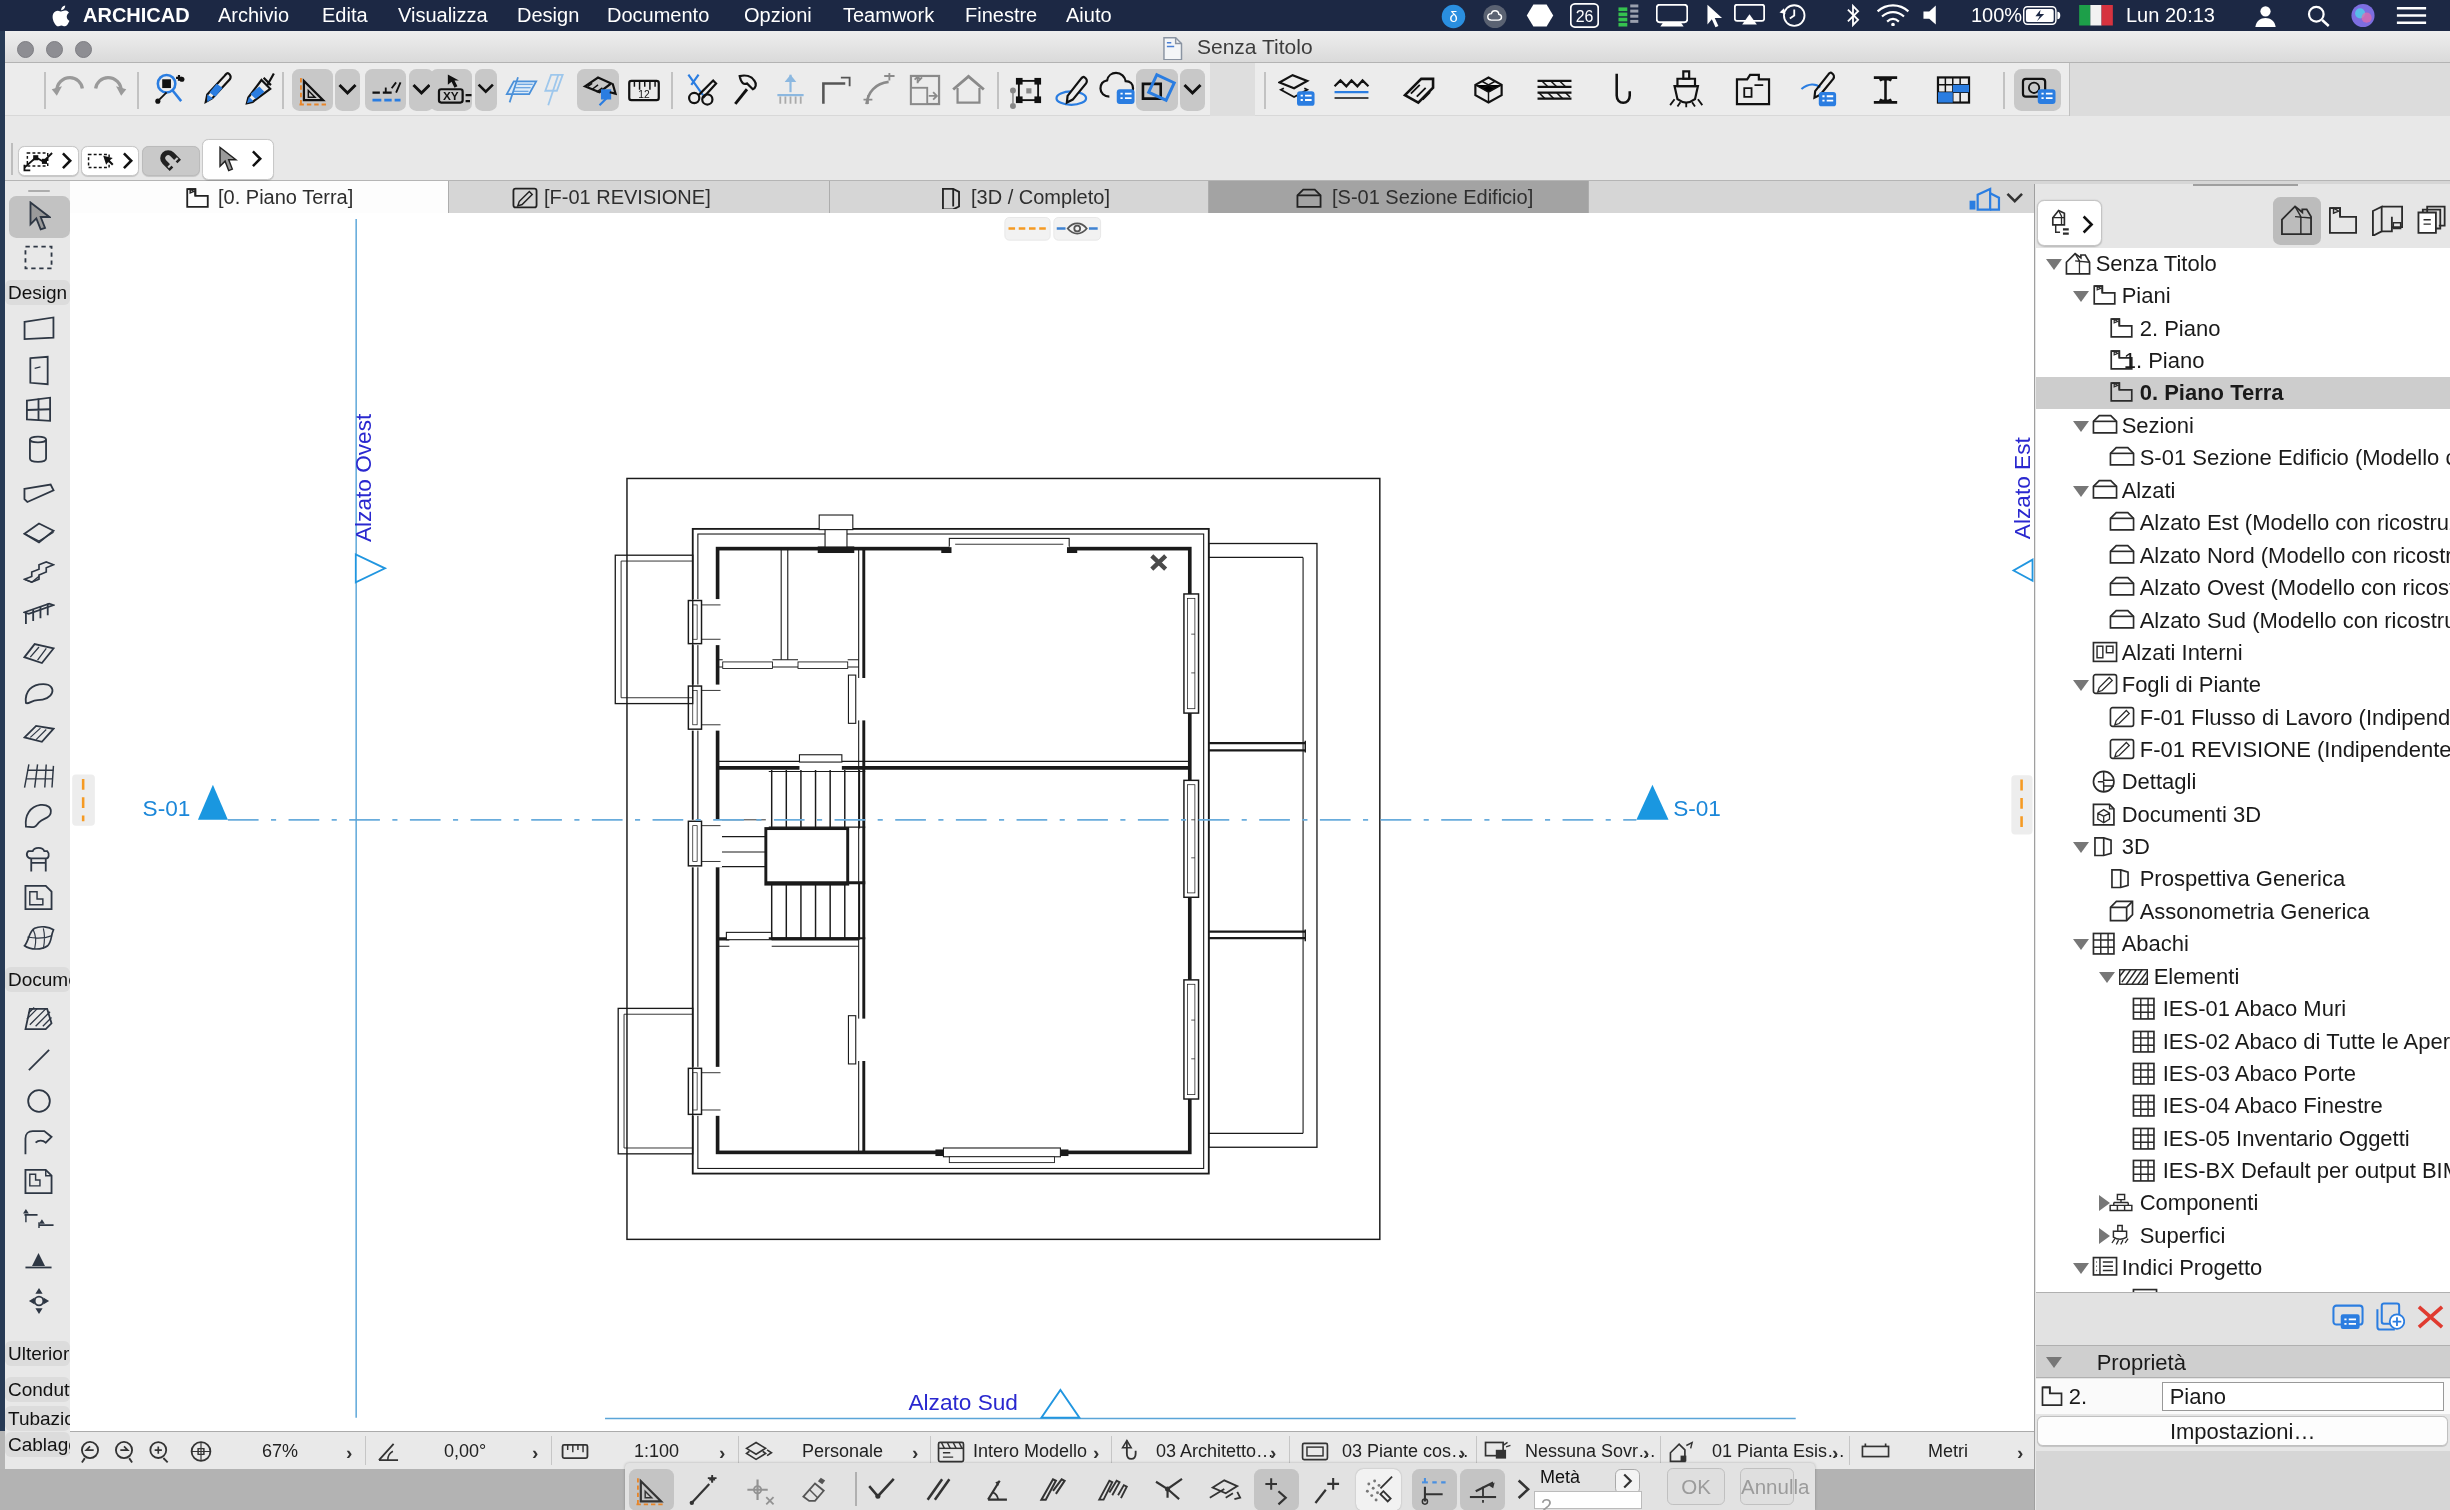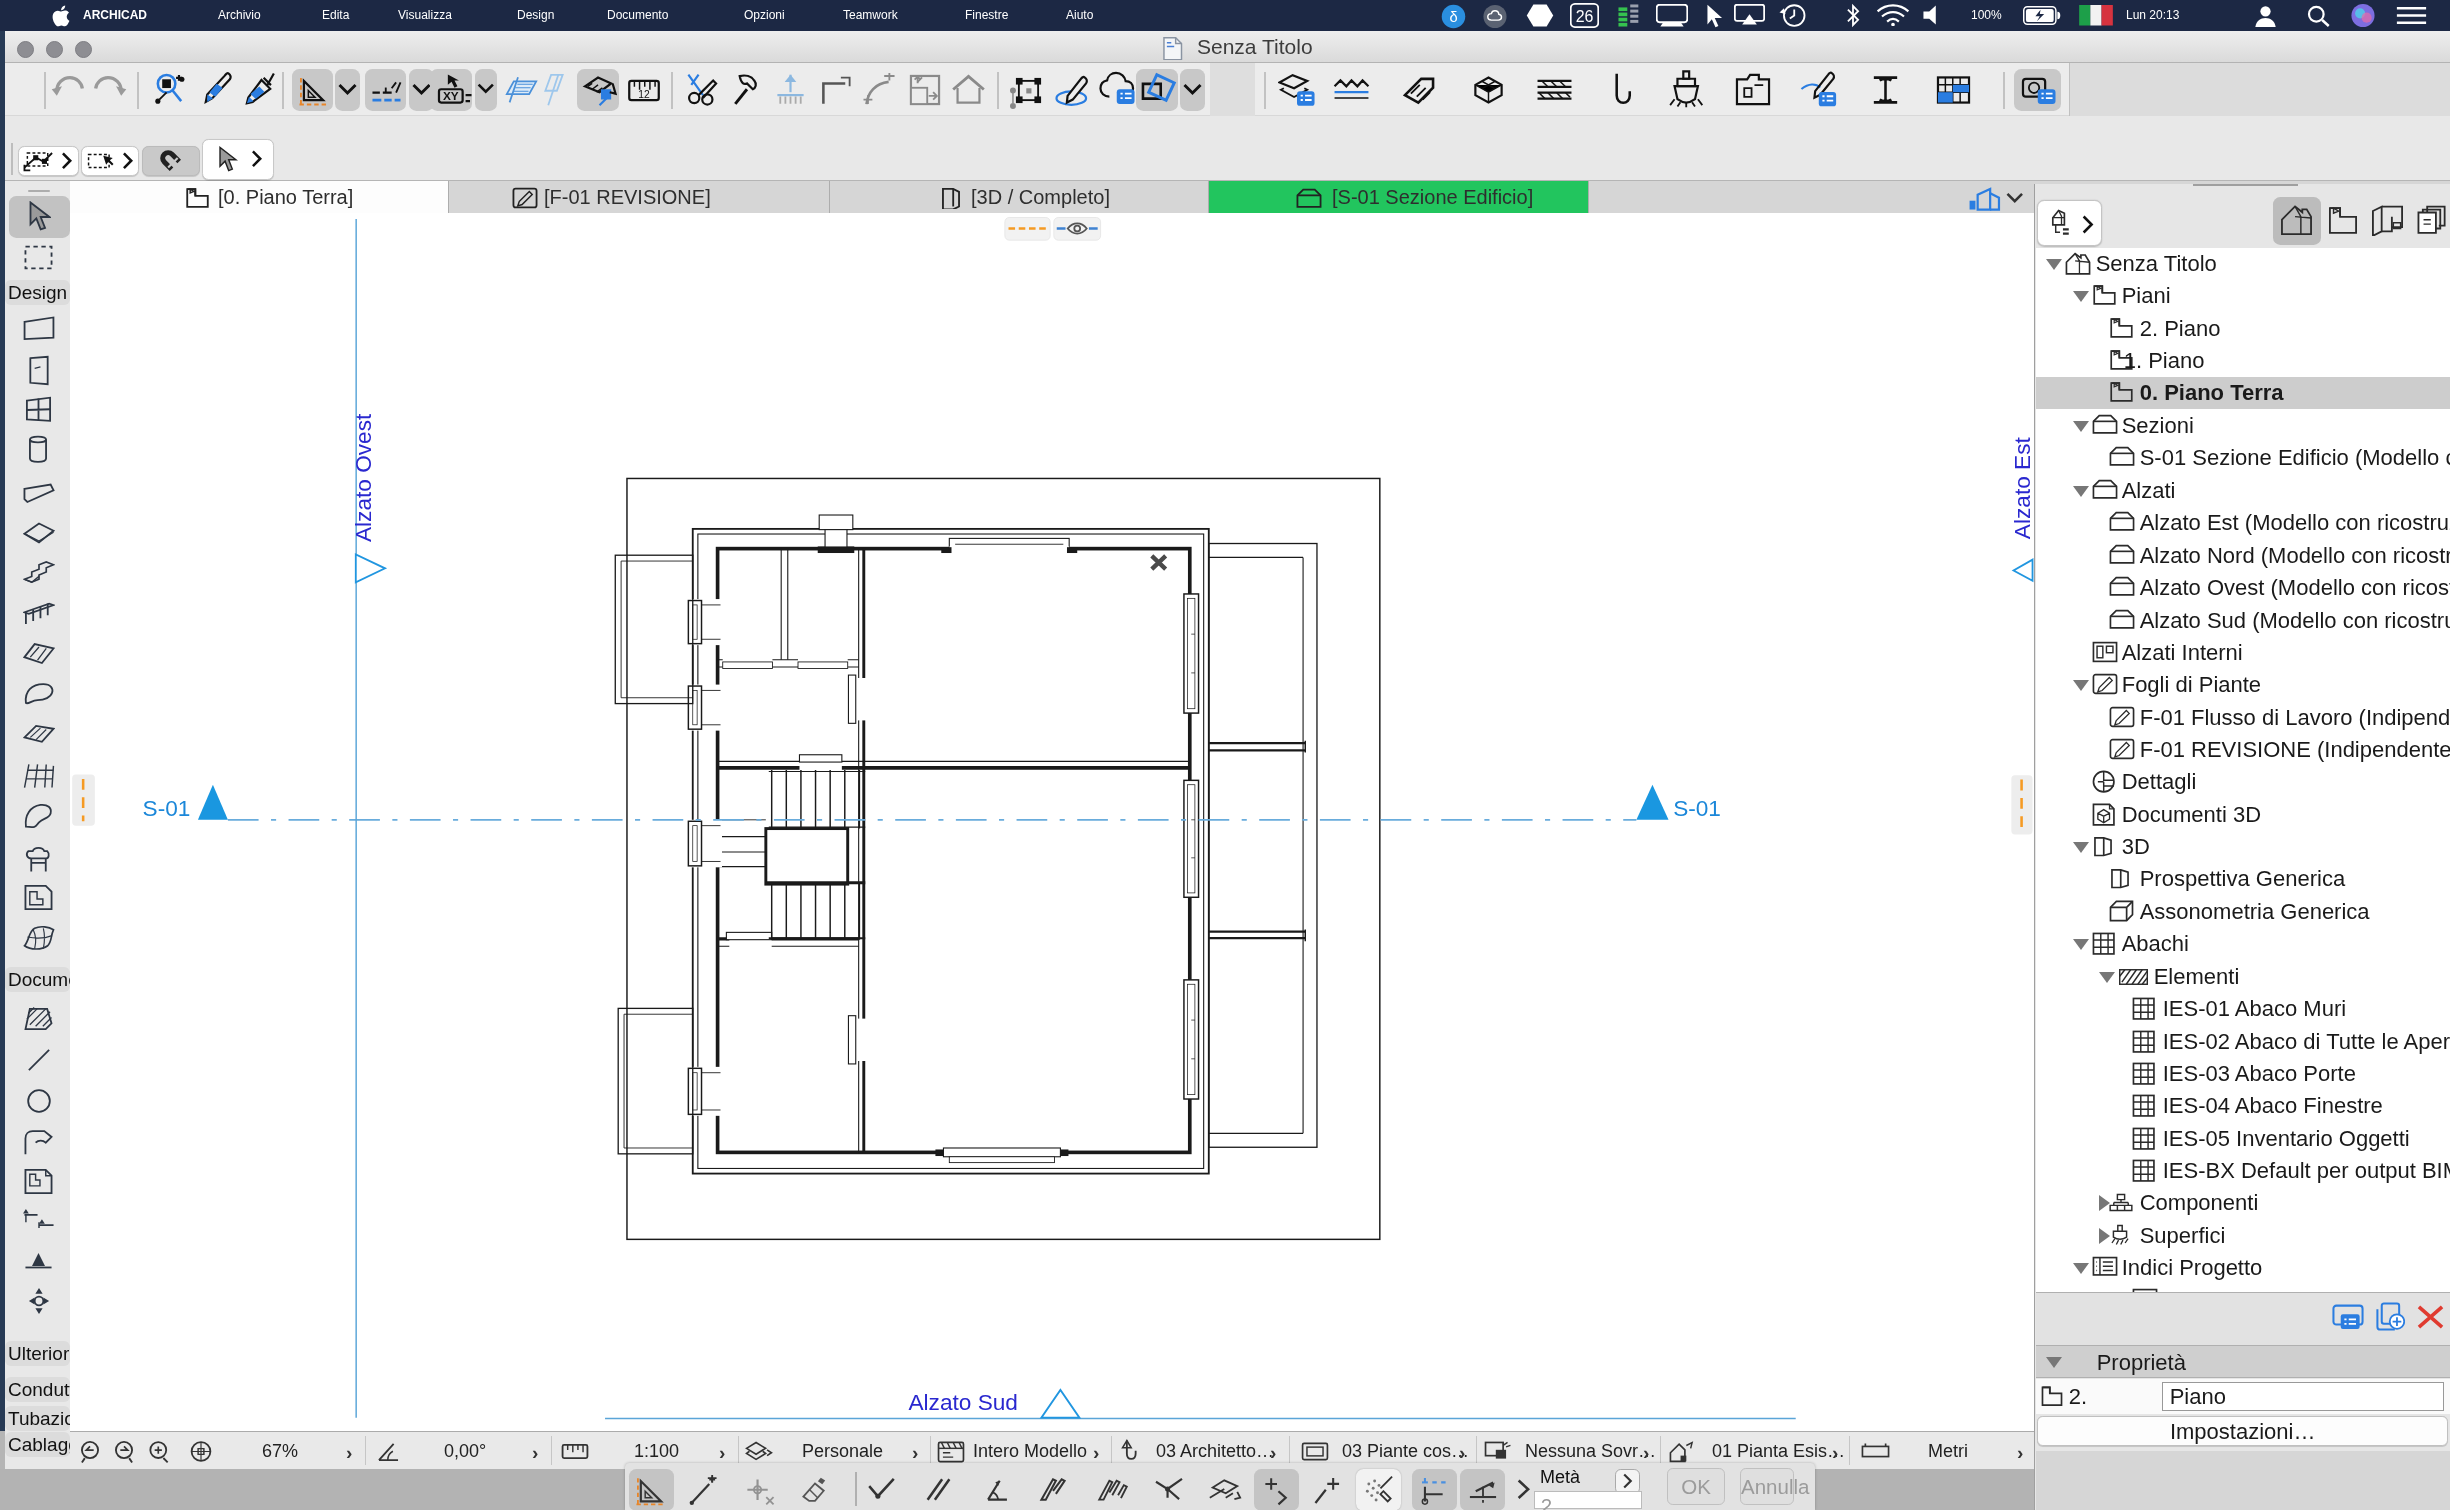--- a/index.html
+++ b/index.html
@@ -2,21 +2,21 @@
 <html style="font-size:11.7px"><head>
 <meta charset="utf-8">
 <style>
 * { margin:0; padding:0; box-sizing:border-box; }
 html,body { width:2450px; height:1510px; overflow:hidden; background:#b5b5b5; font-family:"Liberation Sans", sans-serif; }
 #root { position:absolute; left:0; top:0; width:2450px; height:1510px; }
 .abs { position:absolute; }
 
 
 #menubar { left:0; top:0; width:2450px; height:31px; background:#1c2844; color:#fff; }
-#menubar .mi { position:absolute; top:0; height:31px; line-height:31px; font-size:12px; white-space:nowrap; }
+#menubar .mi { position:absolute; top:0; height:31px; line-height:31px; font-size:20px; white-space:nowrap; }
 
 #titlebar { left:0; top:31px; width:2450px; height:32px; background:linear-gradient(#eeeeee,#dadada); border-bottom:0.7px solid #b3b3b3; }
 .tl { position:absolute; top:9.5px; width:17px; height:17px; border-radius:50%; background:#8e8e93; border:0.7px solid #7e7e83; }
 
 #toolbar { left:0; top:63px; width:2450px; height:53px; background:#ececec; border-bottom:0.7px solid #d8d8d8; }
 .tsep { position:absolute; top:8.8px; width:1.5px; height:37px; background:#c2c2c2; }
 .press { position:absolute; top:5.8px; height:42px; background:#c8c8c8; border-radius:7.3px; }
 
 #row2 { left:0; top:116px; width:2450px; height:64px; background:#e8e8e8; }
 .r2b { position:absolute; top:30px; height:30px; background:#fff; border:0.7px solid #c8c8c8; border-radius:6.6px; box-shadow:0 0.7px 0.7px rgba(0,0,0,.15); }
@@ -453,21 +453,21 @@
         </svg>
       <span class="lbl" style="left:95px">[F-01 REVISIONE]</span>
     </div>
     <div class="tab" style="left:830px;width:379px;background:#d6d6d6">
       <svg class="icon" style="left:110px;top:5.1px" width="22" height="23.4" viewBox="0 0 30 32">
           <path d="M4 4h14l8 4v20l-8 4H4z" fill="none" stroke="#222" stroke-width="2.5"></path>
           <path d="M18 4v24" stroke="#222" stroke-width="2.5"></path>
         </svg>
       <span class="lbl" style="left:141px">[3D / Completo]</span>
     </div>
-    <div class="tab" style="left:1209px;width:380px;background:#22c55e">
+    <div class="tab" style="left:1209px;width:380px;background:#a3a3a3">
       <svg class="icon" style="left:87px;top:6.6px" width="26" height="20.5" viewBox="0 0 36 28">
           <path d="M2 10l8-8h16l8 8v16H2z" fill="none" stroke="#222" stroke-width="2.5"></path>
           <path d="M2 10h32" stroke="#222" stroke-width="2.5"></path>
         </svg>
       <span class="lbl" style="left:123px">[S-01 Sezione Edificio]</span>
     </div>
     <svg class="icon" style="left:1968px;top:5.1px" width="34" height="25" viewBox="0 0 46 34">
         <path d="M2 20h8v12H2z" fill="#2a7de1"></path>
         <path d="M13 32V12L30 4v28z" fill="none" stroke="#2a7de1" stroke-width="3"></path>
         <path d="M30 10l12 6v16h-12" fill="none" stroke="#2a7de1" stroke-width="3"></path>

